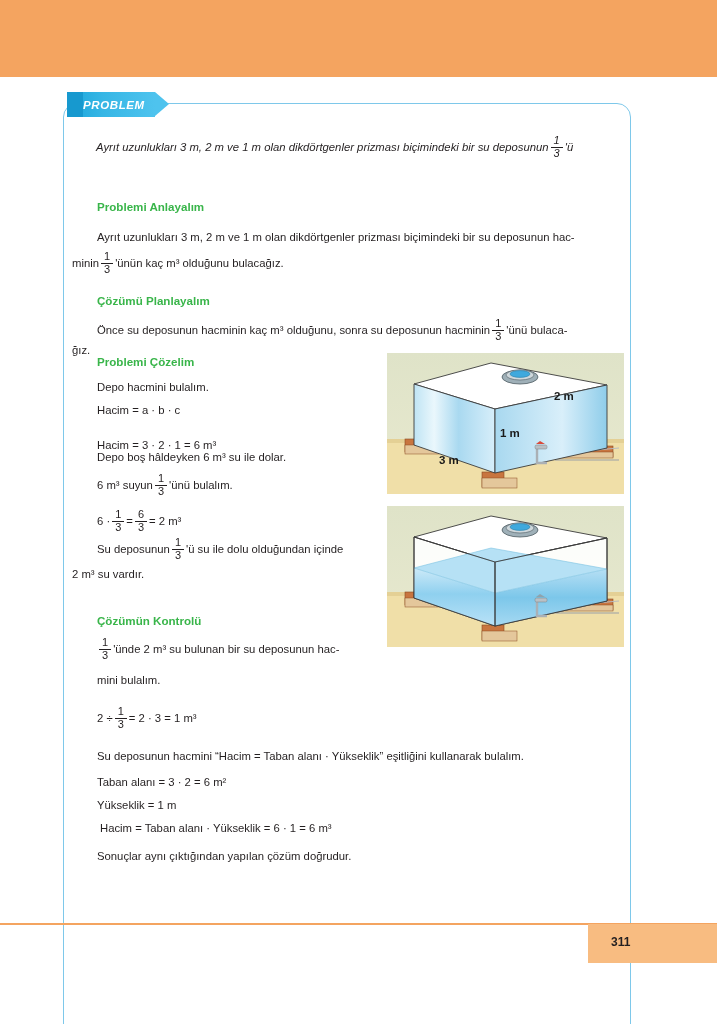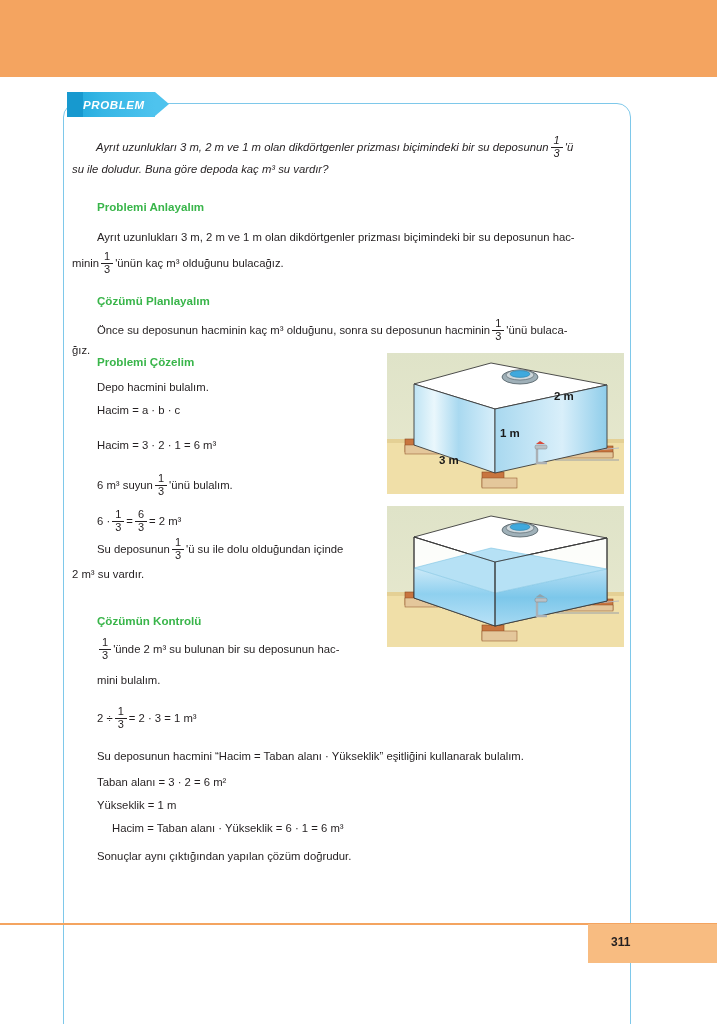--- a/index.html
+++ b/index.html
@@ -146,38 +146,38 @@
   </div>
   <div class="tag-arrow"></div>
 </div>
 
 <div class="content-box">
 <div class="inner">
 
   <div class="txt italic" style="left:32px; top:32px;">
     <span>Ayrıt uzunlukları 3 m, 2 m ve 1 m olan dikdörtgenler prizması biçimindeki bir su deposunun</span><span class="frac"><span class="num">1</span><span class="den">3</span></span><span>'ü</span>
   </div>
-  <div class="txt italic" style="left:8px; top:57px;">su ile doludur. Buna göre depoda kaç m³ su vardır?</div>
 
   <div class="head" style="left:33px; top:96px;">Problemi Anlayalım</div>
   <div class="txt" style="left:33px; top:125px;">Ayrıt uzunlukları 3 m, 2 m ve 1 m olan dikdörtgenler prizması biçimindeki bir su deposunun hac-</div>
   <div class="txt" style="left:8px; top:148px;">
     <span>minin</span><span class="frac"><span class="num">1</span><span class="den">3</span></span><span>'ünün  kaç m³ olduğunu bulacağız.</span>
   </div>
 
   <div class="head" style="left:33px; top:190px;">Çözümü Planlayalım</div>
   <div class="txt" style="left:33px; top:215px;">
     <span>Önce su deposunun hacminin kaç m³ olduğunu, sonra su deposunun hacminin</span><span class="frac"><span class="num">1</span><span class="den">3</span></span><span>'ünü bulaca-</span>
   </div>
   <div class="txt" style="left:8px; top:238px;text-align:center;">ğız.</div>
 
   <div class="head" style="left:33px; top:251px;">Problemi Çözelim</div>
   <div class="txt" style="left:33px; top:275px;">Depo hacmini bulalım.</div>
   <div class="txt" style="left:33px; top:298px;">Hacim = a · b · c</div>
   <div class="txt" style="left:33px; top:321px;margin-top:12px;">Hacim = 3 · 2 · 1 = 6 m³</div>
+  <div class="txt" style="left:33px; top:345px;">Depo boş hâldeyken 6 m³ su ile dolar.</div>
   <div class="txt" style="left:33px; top:370px;">
     <span>6 m³ suyun</span><span class="frac"><span class="num">1</span><span class="den">3</span></span><span>'ünü bulalım.</span>
   </div>
   <div class="txt" style="left:33px; top:406px;">
     <span>6 ·</span><span class="frac"><span class="num">1</span><span class="den">3</span></span><span>=</span><span class="frac"><span class="num">6</span><span class="den">3</span></span><span>= 2 m³</span>
   </div>
   <div class="txt" style="left:33px; top:434px;">
     <span>Su deposunun</span><span class="frac"><span class="num">1</span><span class="den">3</span></span><span>'ü su ile dolu olduğundan içinde</span>
   </div>
   <div class="txt" style="left:8px; top:462px;">2 m³ su vardır.</div>
@@ -186,21 +186,21 @@
   <div class="txt" style="left:33px; top:534px;">
     <span class="frac"><span class="num">1</span><span class="den">3</span></span><span>'ünde 2 m³ su bulunan bir su deposunun hac-</span>
   </div>
   <div class="txt" style="left:33px; top:568px;">mini bulalım.</div>
   <div class="txt" style="left:33px; top:603px;">
     <span>2 ÷</span><span class="frac"><span class="num">1</span><span class="den">3</span></span><span>= 2 · 3 = 1 m³</span>
   </div>
   <div class="txt" style="left:33px; top:644px;">Su deposunun hacmini “Hacim = Taban alanı · Yükseklik” eşitliğini kullanarak bulalım.</div>
   <div class="txt" style="left:33px; top:670px;"><span>Taban alanı = 3 · 2 = 6 m²</span></div>
   <div class="txt" style="left:33px; top:693px;">Yükseklik = 1 m</div>
-  <div class="txt" style="left:48px; top:716px;">Hacim = Taban alanı · Yükseklik = 6 · 1 = 6 m³</div>
+  <div class="txt" style="left:36px; top:716px;">Hacim = Taban alanı · Yükseklik = 6 · 1 = 6 m³</div>
   <div class="txt" style="left:33px; top:744px;">Sonuçlar aynı çıktığından yapılan çözüm doğrudur.</div>
 
   <div class="fig fig1">
     <svg width="237" height="141" viewBox="0 0 237 141" xmlns="http://www.w3.org/2000/svg">
       <defs>
         <linearGradient id="bgWall" x1="0" y1="0" x2="0" y2="1">
           <stop offset="0%" stop-color="#dfe3c8"></stop>
           <stop offset="100%" stop-color="#e8e9cf"></stop>
         </linearGradient>
         <linearGradient id="frontFace" x1="0" y1="0" x2="1" y2="0">

